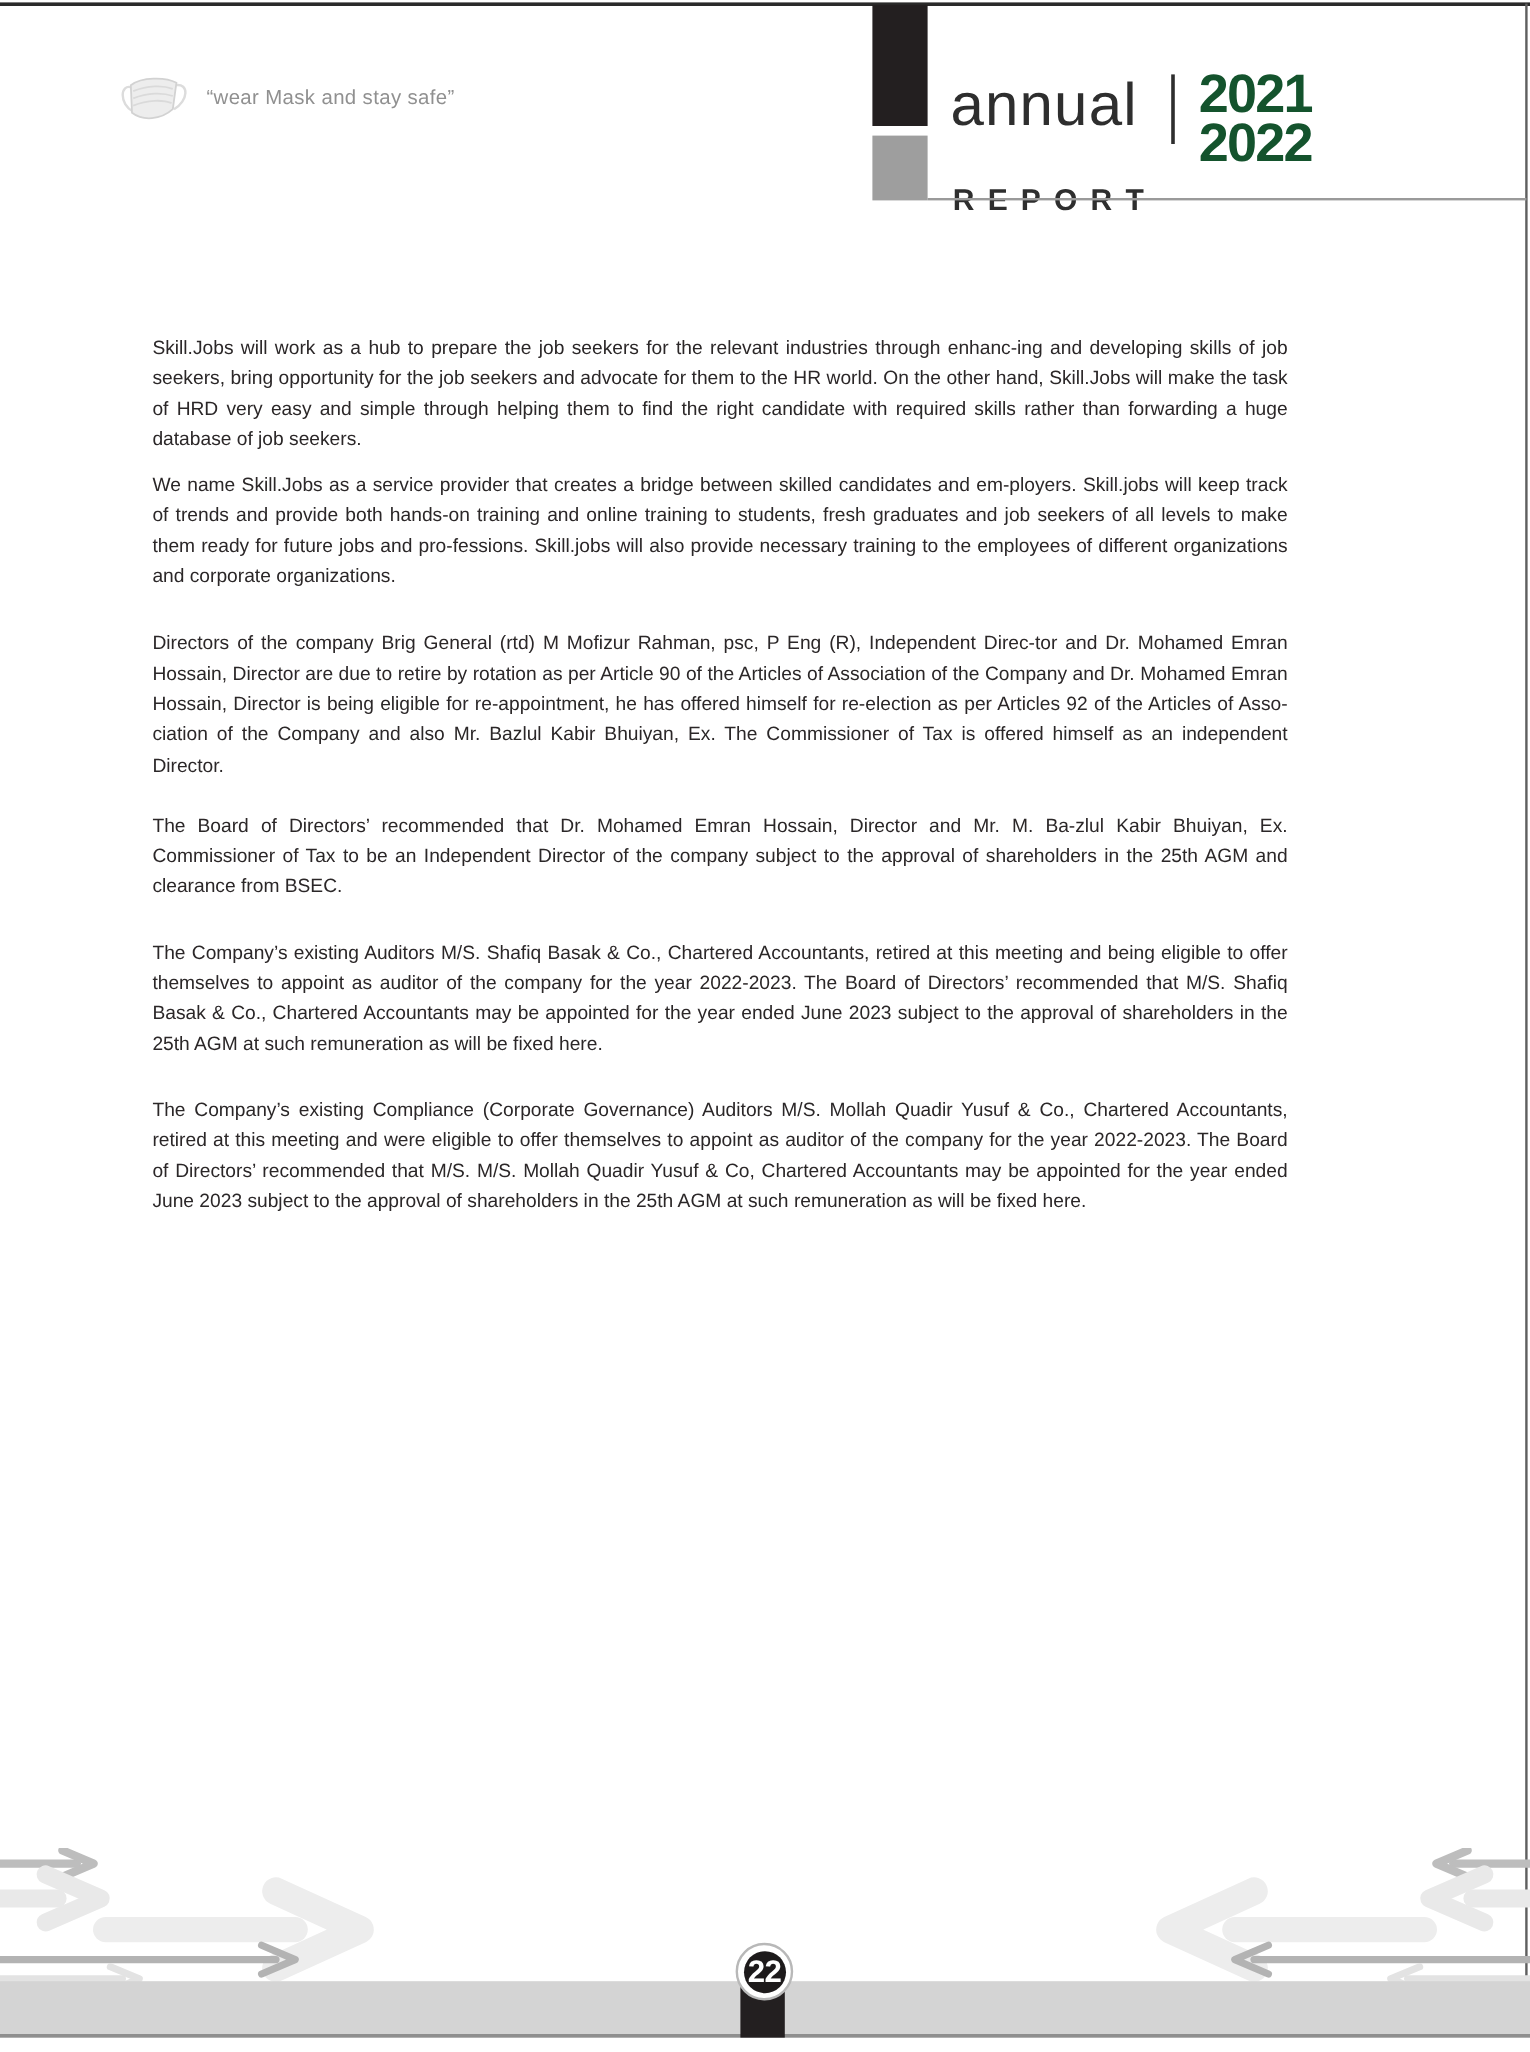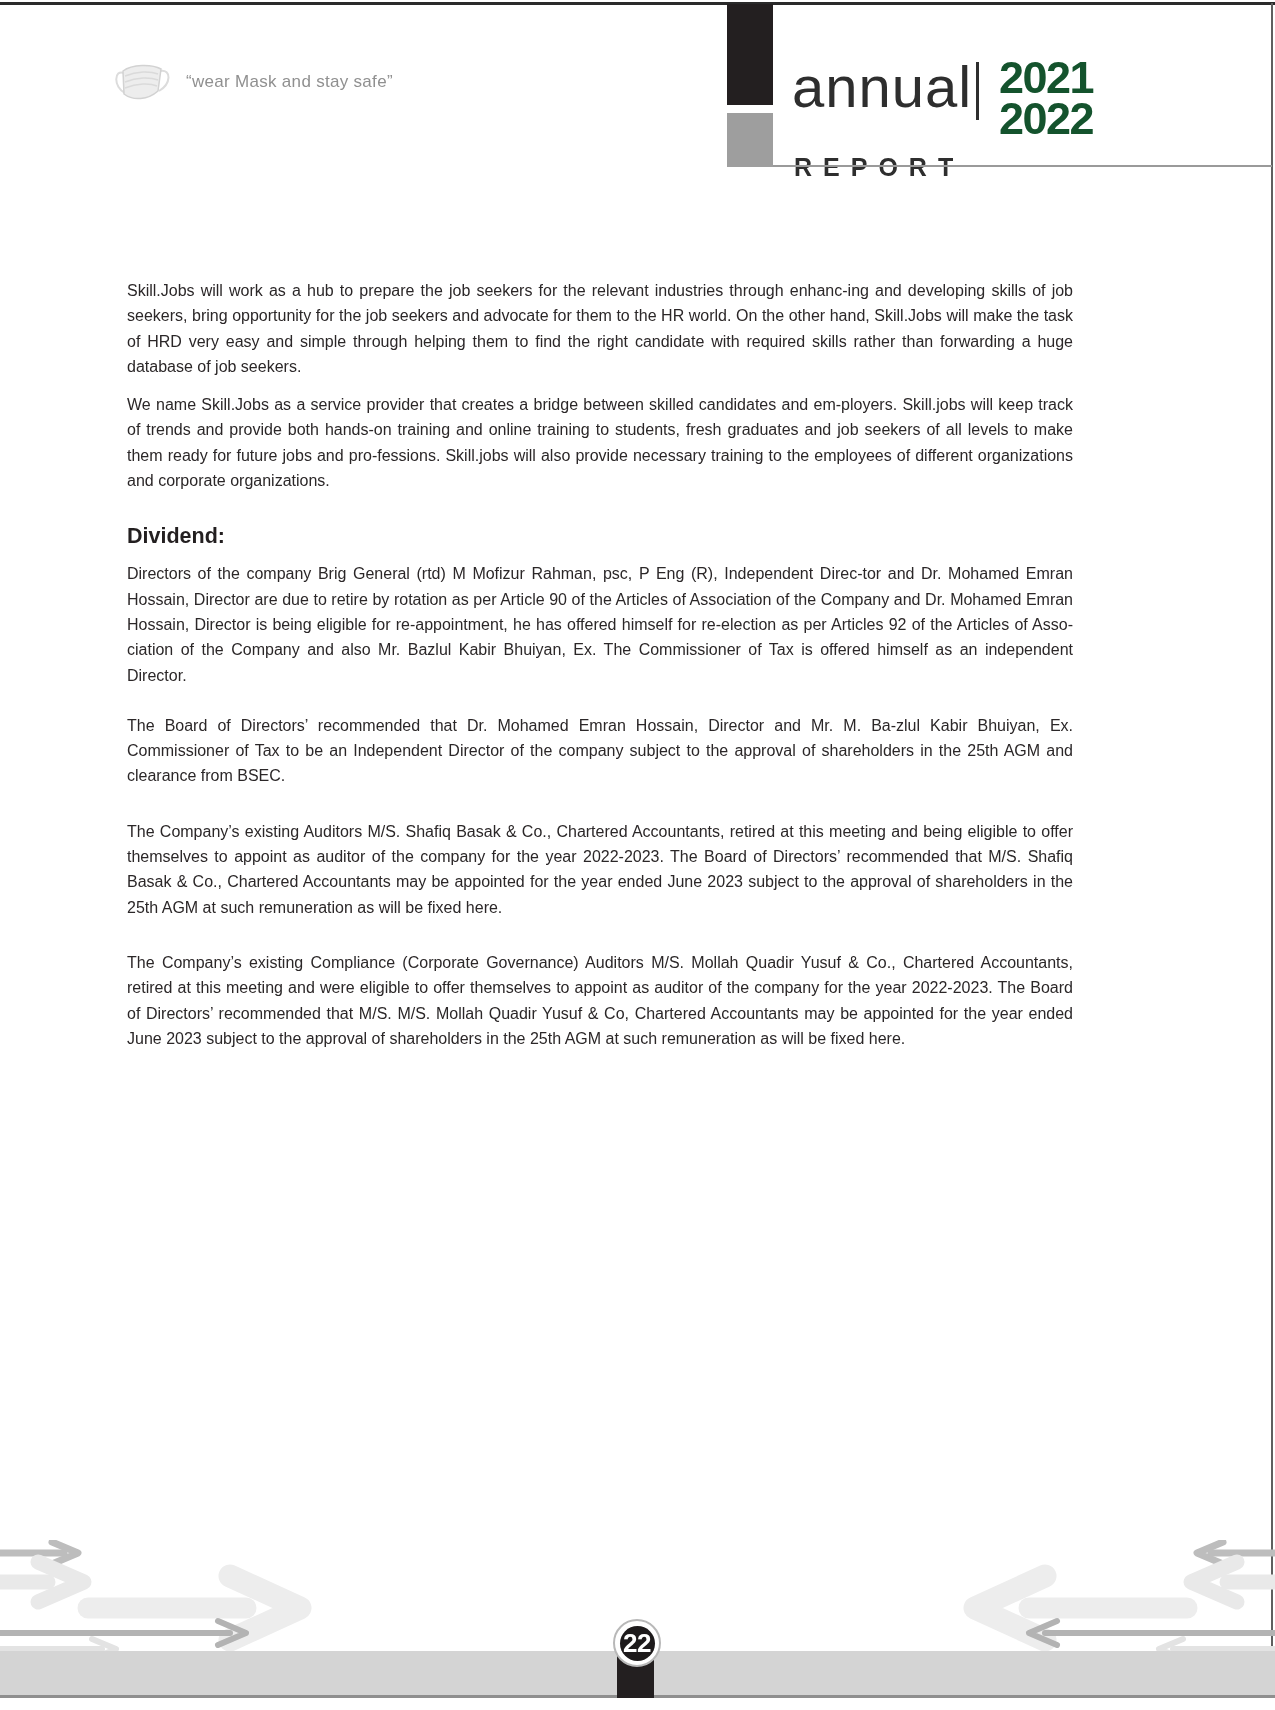--- a/index.html
+++ b/index.html
@@ -5,27 +5,27 @@
   html,body { margin:0; padding:0; background:#ffffff; }
   .page {
     position:relative; width:1275px; height:1710px; background:#ffffff;
     font-family:"Liberation Sans", sans-serif; overflow:hidden; color:#2b2728;
   }
   
   .top-border { position:absolute; left:0; top:2px; width:1275px; height:3px; background:#2a2a2a; }
   .right-border { position:absolute; right:2px; top:3px; width:2px; height:1648px; background:#5f5f5f; }
 
   
-  .tagline { position:absolute; left:110px; top:60px; display:flex; align-items:center; gap:8px;text-align:center; }
+  .tagline { position:absolute; left:96px; top:60px; display:flex; align-items:center; gap:8px;text-align:center; }
   .tagline-text { color:#909090; font-size:17px; letter-spacing:0.3px; }
 
   
   .logo-black { position:absolute; left:727px; top:4px; width:46px; height:101px; background:#231f20; }
   .logo-gray  { position:absolute; left:727px; top:113px; width:46px; height:54px; background:#9e9e9e; }
-  .logo-annual { position:absolute; left:792px; top:60px; font-size:58px; line-height:54px; color:#2e2e2e; letter-spacing:1px; }
+  .logo-annual { position:absolute; left:792px; top:60px; font-size:50px; line-height:54px; color:#2e2e2e; letter-spacing:1px; }
   .logo-report { position:absolute; left:794px; top:119px; font-size:25px; font-weight:bold; letter-spacing:11px; color:#2e2e2e;margin-top:34px; }
   .logo-divider { position:absolute; left:976px; top:62px; width:3px; height:58px; background:#2e2e2e; }
   .logo-years { position:absolute; left:999px; top:57px; font-size:45px; font-weight:bold; letter-spacing:-1.5px; line-height:41px; color:#14532d; }
   .logo-baseline { position:absolute; left:773px; top:165px; width:499px; height:2px; background:#9a9a9a; }
 
   
   .content { position:absolute; left:127px; top:278px; width:946px; }
   .body-p { margin:0; font-size:16px; line-height:25.3px; text-align:justify; color:#2b2728; }
   .h { margin:0 0 10px 0; font-size:21.5px; font-weight:bold; color:#231f20; }
   .p1 { margin-bottom:13px; }
@@ -78,21 +78,20 @@
       <div>2021</div>
       <div>2022</div>
     </div>
     <div class="logo-baseline"></div>
   </div>
 
   <main class="content">
     <p class="body-p p1">Skill.Jobs will work as a hub to prepare the job seekers for the relevant industries through enhanc-ing and developing skills of job seekers, bring opportunity for the job seekers and advocate for them to the HR world. On the other hand, Skill.Jobs will make the task of HRD very easy and simple through helping them to find the right candidate with required skills rather than forwarding a huge database of job seekers.</p>
     <p class="body-p p2">We name Skill.Jobs as a service provider that creates a bridge between skilled candidates and em-ployers. Skill.jobs will keep track of trends and provide both hands-on training and online training to students, fresh graduates and job seekers of all levels to make them ready for future jobs and pro-fessions. Skill.jobs will also provide necessary training to the employees of different organizations and corporate organizations.</p>
 
-    <h2 class="h hd">Dividend:</h2>
 
     <p class="body-p pe1">Directors of the company Brig General (rtd) M Mofizur Rahman, psc, P Eng (R), Independent Direc-tor and Dr. Mohamed Emran Hossain, Director are due to retire by rotation as per Article 90 of the Articles of Association of the Company and Dr. Mohamed Emran Hossain, Director is being eligible for re-appointment, he has offered himself for re-election as per Articles 92 of the Articles of Asso-ciation of the Company and also Mr. Bazlul Kabir Bhuiyan, Ex. The Commissioner of Tax is offered himself as an independent Director.</p>
     <p class="body-p pe2">The Board of Directors’ recommended that Dr. Mohamed Emran Hossain, Director and Mr. M. Ba-zlul Kabir Bhuiyan, Ex. Commissioner of Tax to be an Independent Director of the company subject to the approval of shareholders in the 25th AGM and clearance from BSEC.</p>
 
     <p class="body-p pa">The Company’s existing Auditors M/S. Shafiq Basak &amp; Co., Chartered Accountants, retired at this meeting and being eligible to offer themselves to appoint as auditor of the company for the year 2022-2023. The Board of Directors’ recommended that M/S. Shafiq Basak &amp; Co., Chartered Accountants may be appointed for the year ended June 2023 subject to the approval of shareholders in the 25th AGM at such remuneration as will be fixed here.</p>
 
     <p class="body-p pc">The Company’s existing Compliance (Corporate Governance) Auditors M/S. Mollah Quadir Yusuf &amp; Co., Chartered Accountants, retired at this meeting and were eligible to offer themselves to appoint as auditor of the company for the year 2022-2023. The Board of Directors’ recommended that M/S. M/S. Mollah Quadir Yusuf &amp; Co, Chartered Accountants may be appointed for the year ended June 2023 subject to the approval of shareholders in the 25th AGM at such remuneration as will be fixed here.</p>
   </main>
 
   <svg class="arrows" viewBox="0 0 1275 170" aria-hidden="true">

